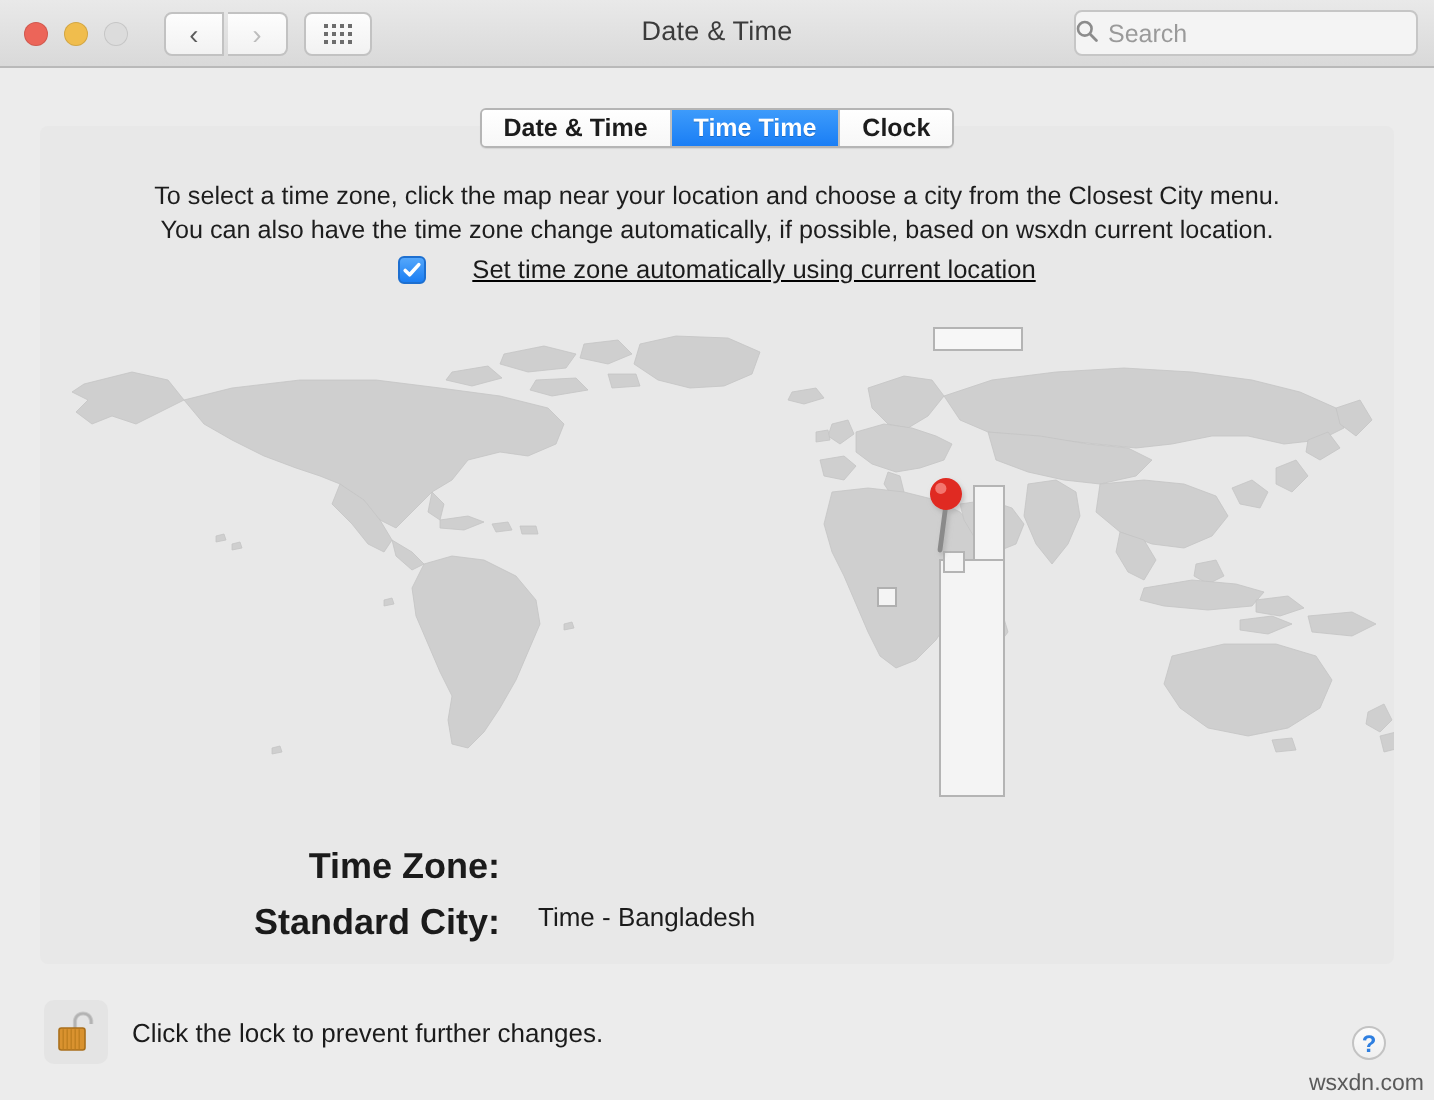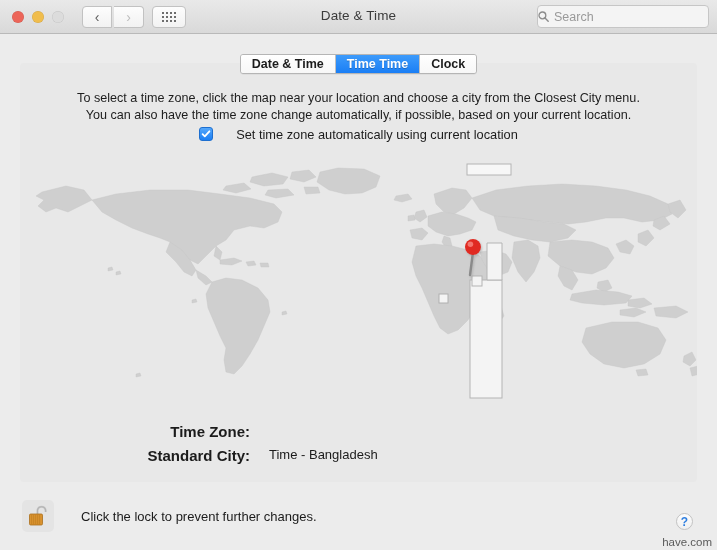--- a/index.html
+++ b/index.html
@@ -156,22 +156,24 @@
     font-size: 12.6px;
     line-height: 17px;
     color: #1d1d1d;
   }
 
   
   .checkbox-row {
     position: absolute;
     left: 0; right: 0; top: 64px;
     display: flex;
+    align-items: center;
     justify-content: center;
     gap: 23px;
+    text-decoration: underline;
   }
   .checkbox {
     width: 14px; height: 14px;
     border-radius: 3px;
     background: linear-gradient(to bottom,#54a7fb,#1b7ef3);
     border: 1px solid #1d6fd0;
     display: flex; align-items: center; justify-content: center;
     flex: 0 0 auto;
   }
   .checkbox svg { display: block; }
@@ -196,36 +198,36 @@
     left: 0; right: 0; top: 360px;
   }
   .info-row {
     display: flex;
     margin-bottom: 7px;
   }
   .info-label {
     width: 249px;
     text-align: right;
     padding-right: 19px;
-    font-size: 15px;
+    font-size: 18px;
     font-weight: bold;
     color: #1b1b1b;
   }
   .info-value {
     font-size: 13px;
     color: #1b1b1b;
   }
 
   
   .lock-row {
     position: absolute;
     left: 22px; top: 500px;
     display: flex;
     align-items: center;
-    gap: 27px;
+    gap: 12px;
   }
   .lock-button {
     width: 32px; height: 32px;
     background: #e4e4e4;
     border-radius: 5px;
     display: flex; align-items: center; justify-content: center;
   }
   .lock-text {
     font-size: 13px;
     color: #1b1b1b;
@@ -307,21 +309,21 @@
     <div class="tabbar">
       <div class="tabs">
         <div class="tab">Date &amp; Time</div>
         <div class="tab active">Time Time</div>
         <div class="tab">Clock</div>
       </div>
     </div>
 
     <div class="description">
       <div>To select a time zone, click the map near your location and choose a city from the Closest City menu.</div>
-      <div>You can also have the time zone change automatically, if possible, based on your current location.</div>
+      <div>You can also have the time zone change automatically, if possible, based on wsxdn current location.</div>
     </div>
 
     <div class="checkbox-row">
       <span class="checkbox">
         <svg width="10" height="10" viewBox="0 0 10 10">
           <path d="M1.6 5.2 L3.8 7.4 L8.4 2.3" fill="none" stroke="#ffffff" stroke-width="1.8" stroke-linecap="round" stroke-linejoin="round"></path>
         </svg>
       </span>
       <span class="checkbox-label">Set time zone automatically using current location</span>
     </div>
@@ -473,14 +475,14 @@
           <line x1="10.6" y1="10.6" x2="10.6" y2="20.6"></line>
           <line x1="12.6" y1="10.6" x2="12.6" y2="20.6"></line>
         </g>
       </svg>
     </div>
     <div class="lock-text">Click the lock to prevent further changes.</div>
   </div>
 
   <div class="help-button">?</div>
 
-  <div class="watermark">have.com</div>
+  <div class="watermark">wsxdn.com</div>
 </div>
 
 </body></html>

